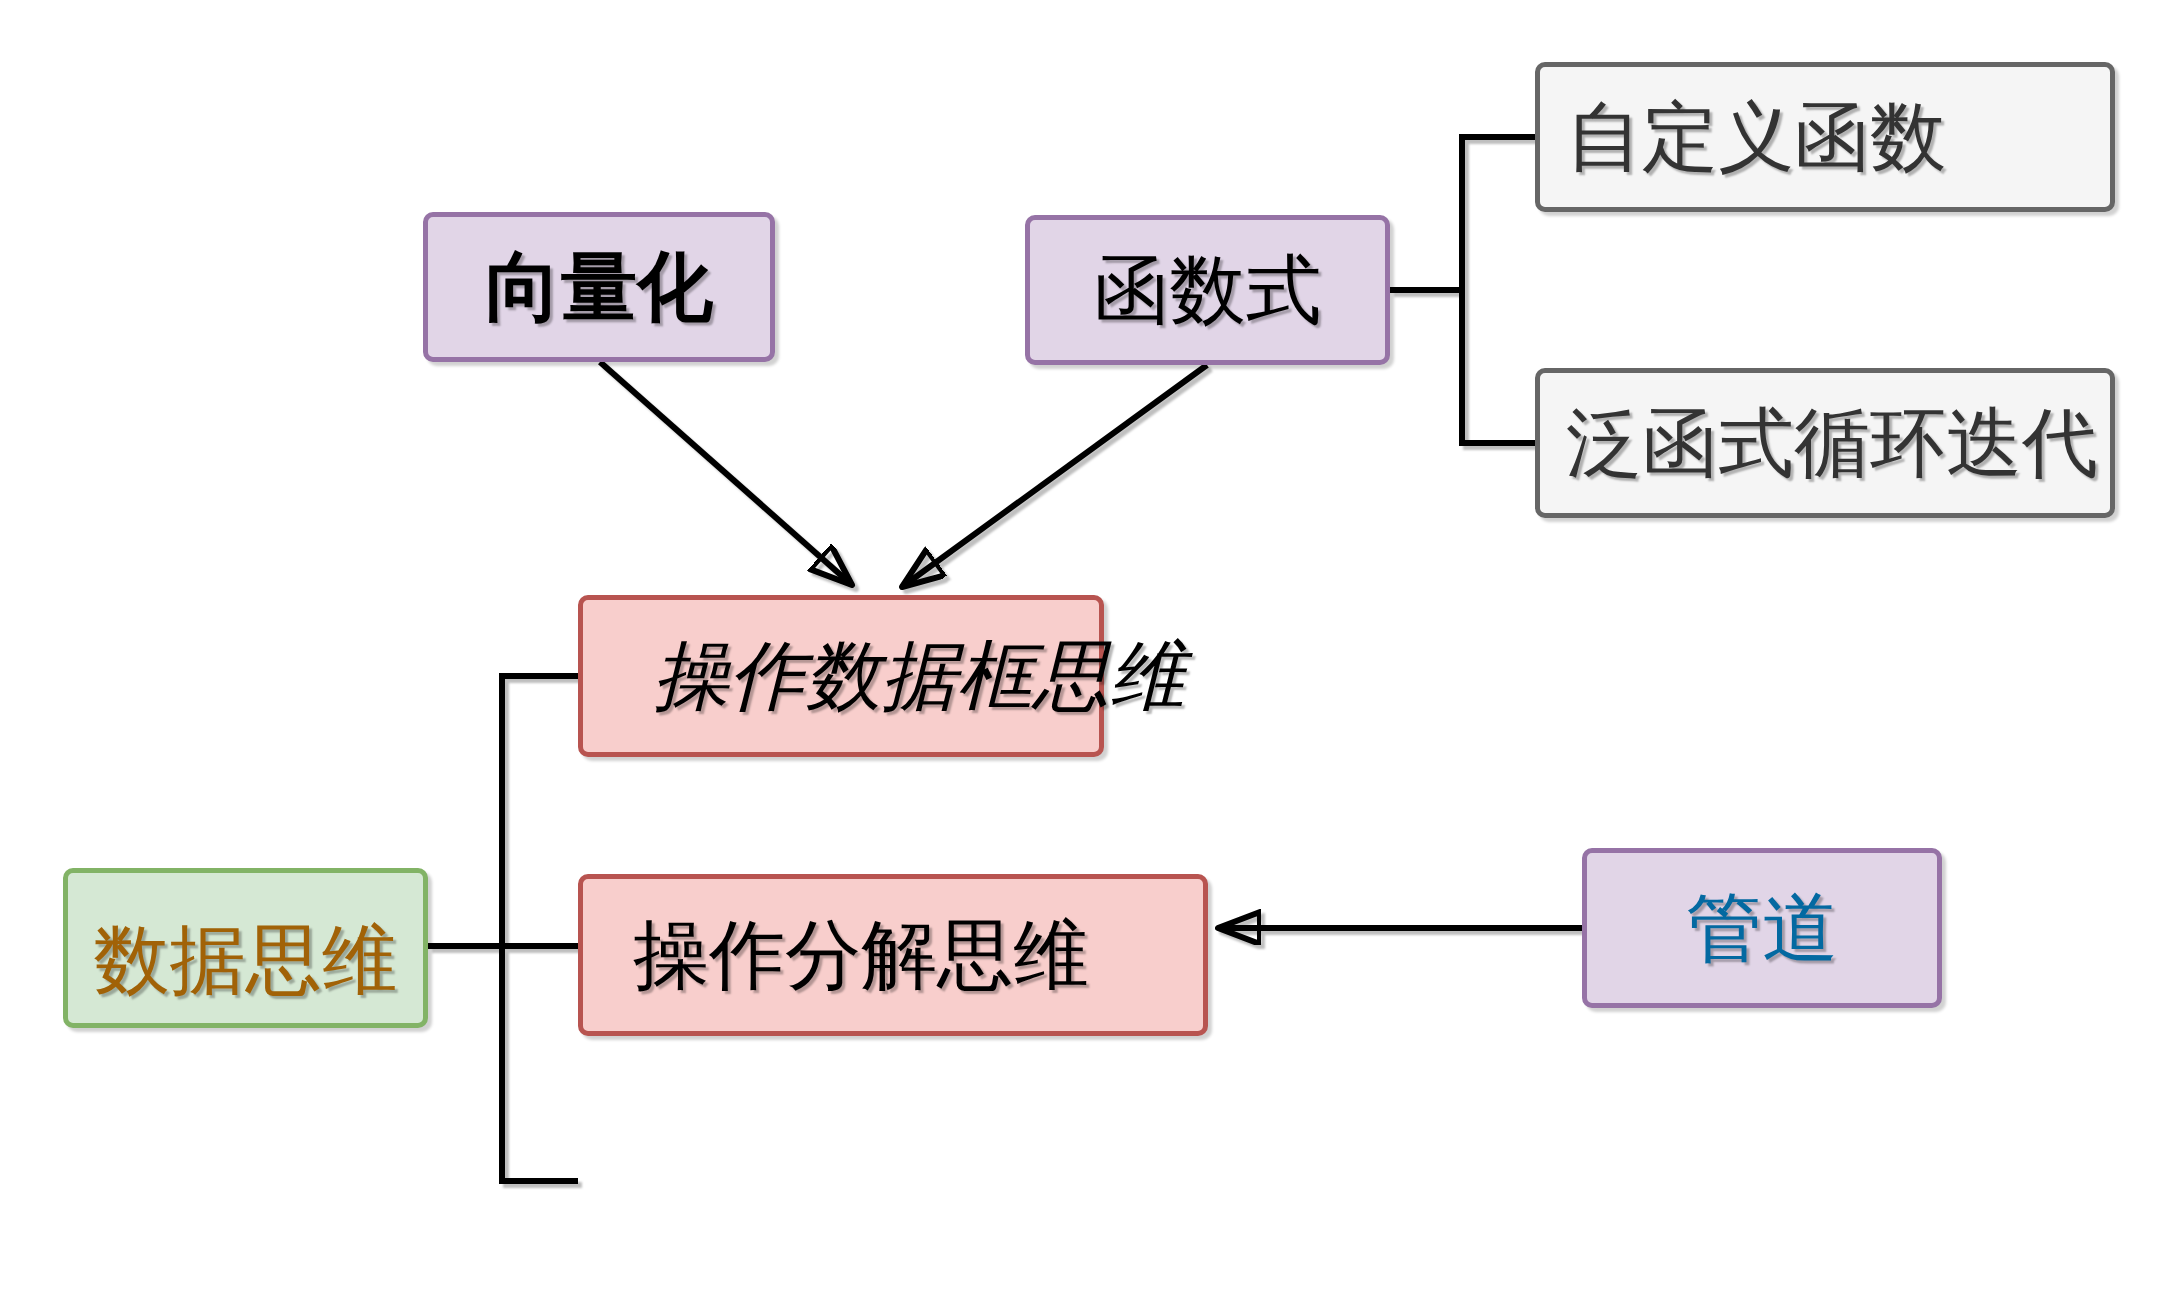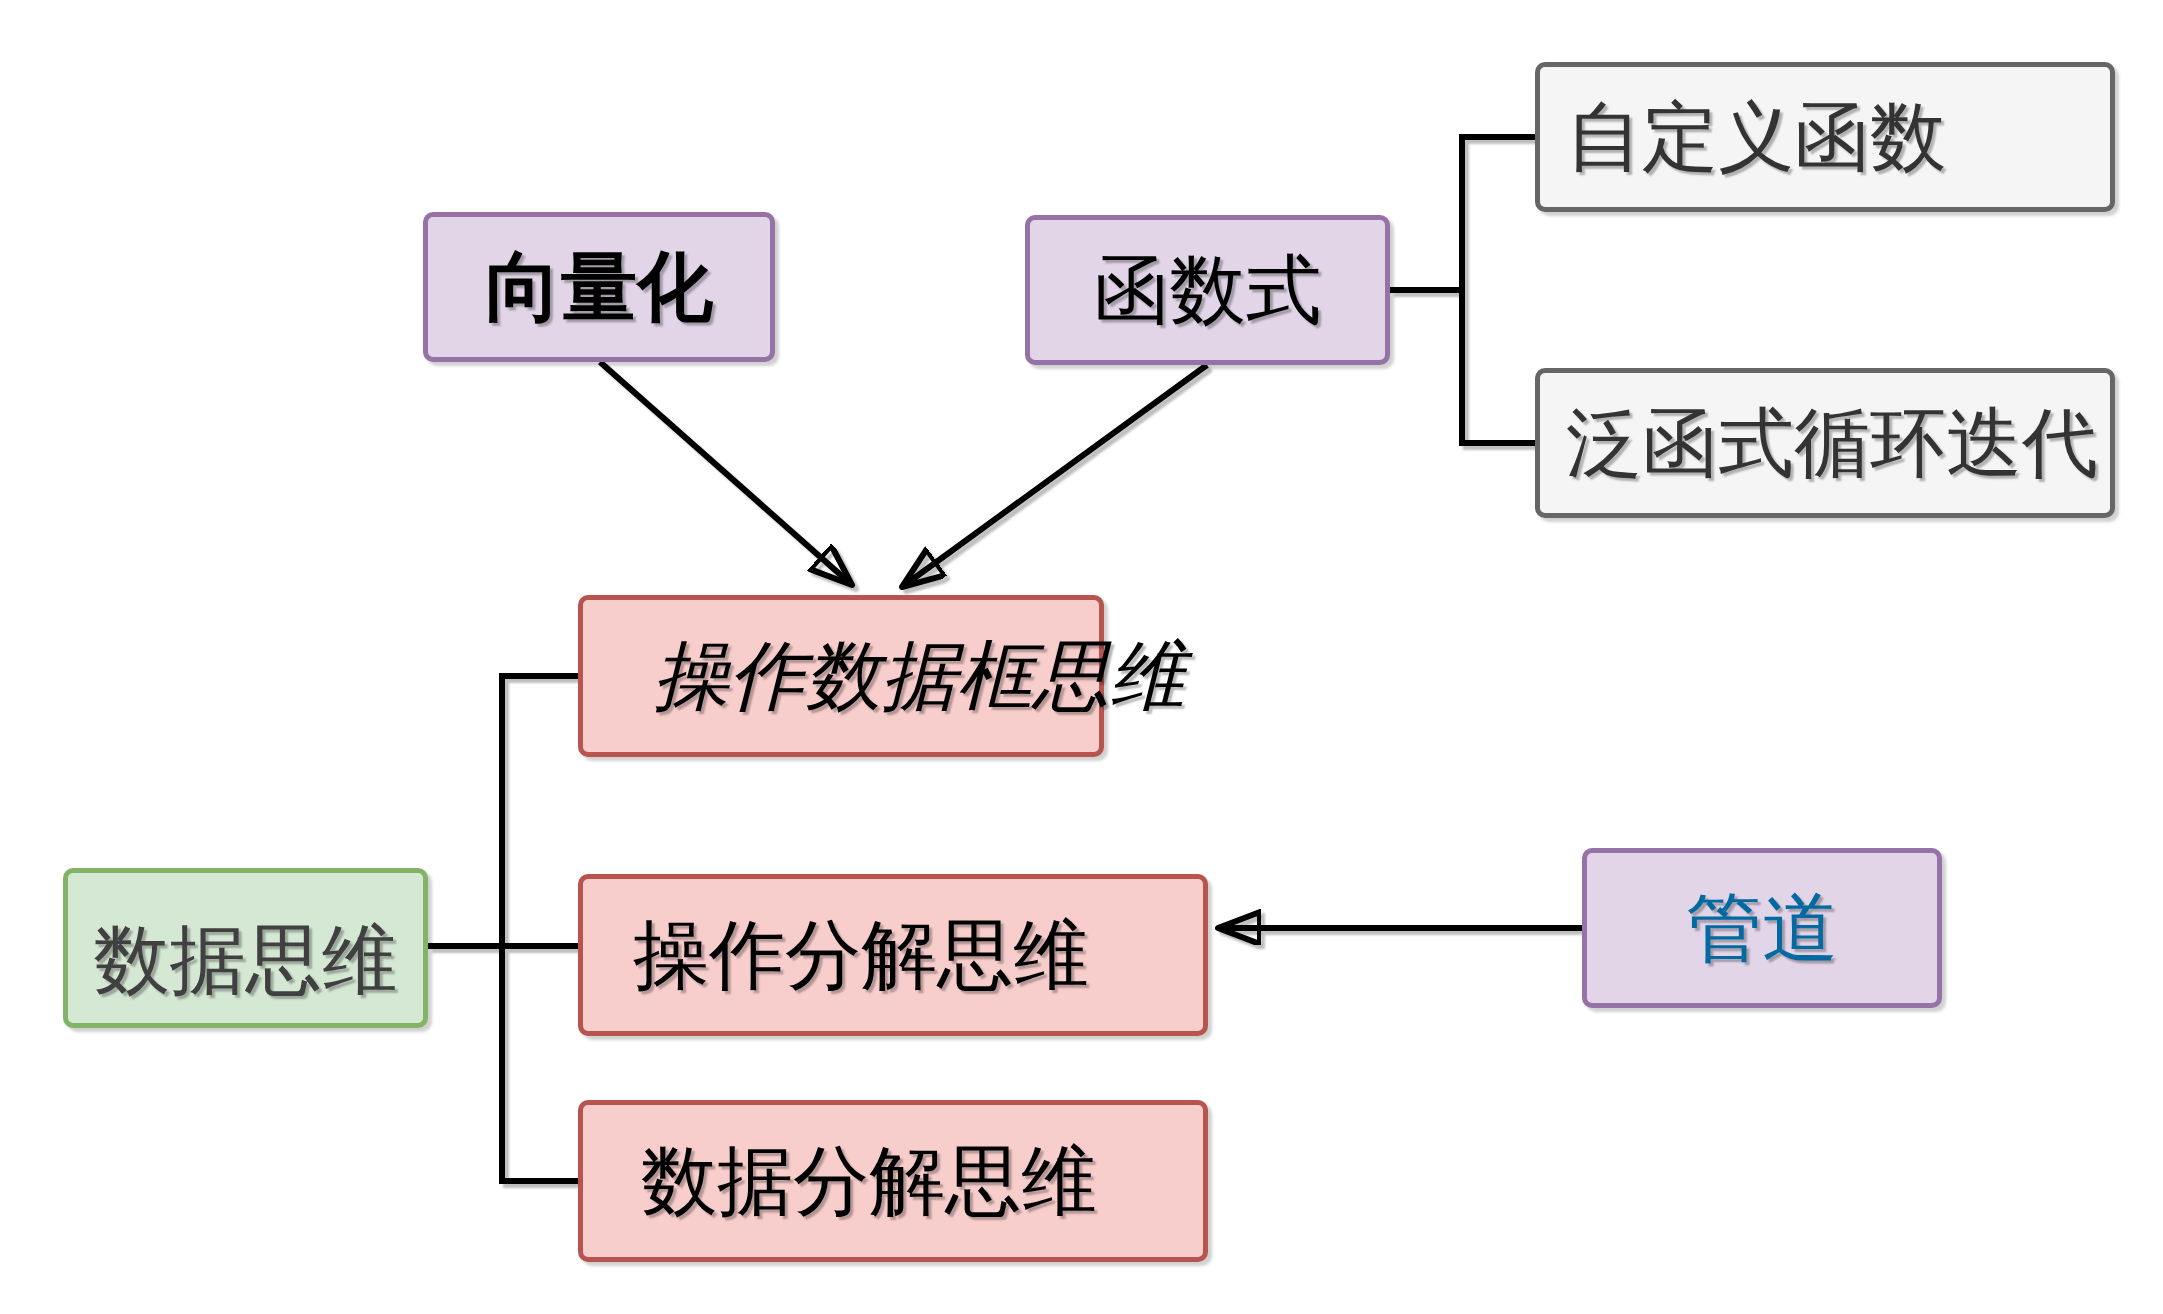--- a/index.html
+++ b/index.html
@@ -68,28 +68,25 @@
 
   <div class="node align-left" id="n-functional-loop" style="background: rgb(245, 245, 245); border-color: rgb(102, 102, 102);">
     <span class="label" style="color: rgb(51, 51, 51);">泛函式循环迭代</span>
   </div>
 
   <div class="node align-left" id="n-dataframe-op" style="background: rgb(248, 206, 204); border-color: rgb(184, 84, 80);">
     <span class="label" style="color: rgb(0, 0, 0);">操作数据框思维</span>
   </div>
 
   <div class="node" id="n-data-thinking" style="background: rgb(213, 232, 212); border-color: rgb(130, 179, 102);">
-    <span class="label" style="color: #404040; margin-top: 24px;">数据思维</span>
+    <span class="label" style="color: #a16207; margin-top: 24px;">数据思维</span>
   </div>
 
   <div class="node align-left" id="n-op-decomposition" style="background: rgb(248, 206, 204); border-color: rgb(184, 84, 80);">
     <span class="label" style="color: rgb(0, 0, 0);">操作分解思维</span>
   </div>
 
   <div class="node" id="n-pipe" style="background: rgb(225, 213, 231); border-color: rgb(150, 115, 166);">
     <span class="label" style="color: #0369a1;">管道</span>
   </div>
 
-  <div class="node align-left" id="n-data-decomposition" style="background: rgb(248, 206, 204); border-color: rgb(184, 84, 80);">
-    <span class="label" style="color: rgb(0, 0, 0);">数据分解思维</span>
-  </div>
 
 </div>
 
 </body></html>

